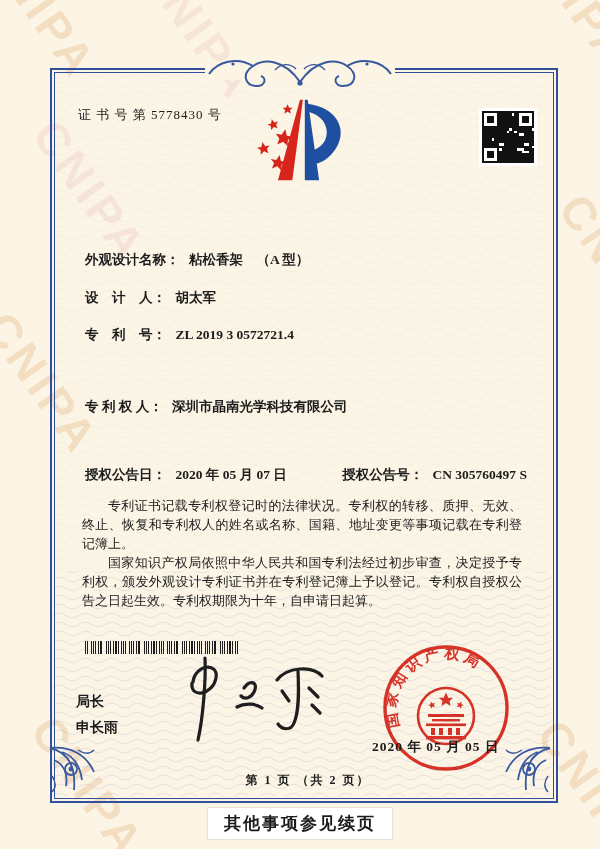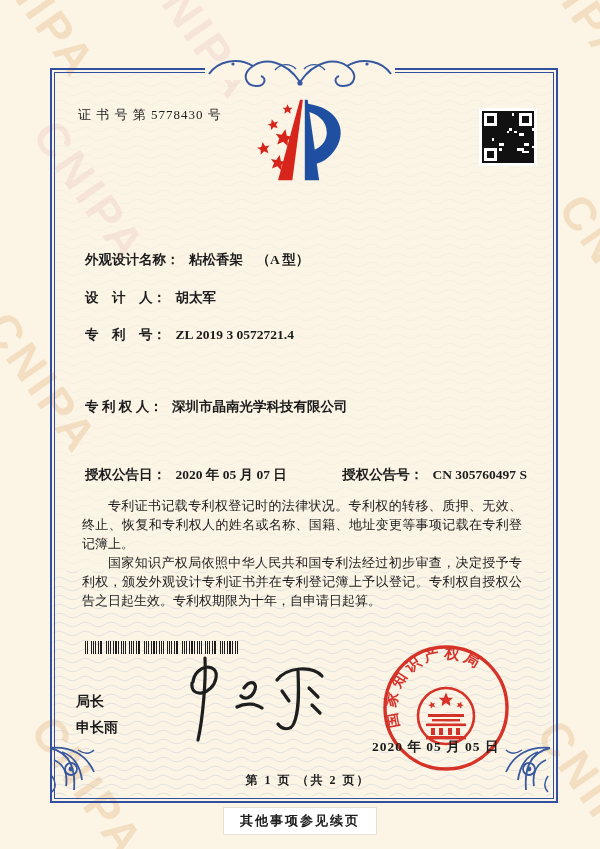--- a/index.html
+++ b/index.html
@@ -42,21 +42,21 @@
       transparent 3.2px 5.6px,#1d1d1d 5.6px 6.6px,transparent 6.6px 7.6px);}
   .signer{position:absolute;left:76px;top:688px;font-family:"Liberation Sans","DejaVu Sans",sans-serif;
           font-size:14px;font-weight:600;line-height:26px;z-index:3;}
   .signature{position:absolute;left:165px;top:650px;width:170px;height:96px;z-index:4;}
   .seal{position:absolute;left:382px;top:644px;width:128px;height:128px;z-index:4;opacity:.93;mix-blend-mode:multiply;}
   .seal-date{position:absolute;left:372px;top:738px;width:160px;font-size:13.5px;font-weight:bold;
              letter-spacing:1px;z-index:5;}
   .pageno{position:absolute;left:0;top:772px;width:100%;text-align:center;font-size:12px;font-weight:bold;
           letter-spacing:2px;z-index:3;margin-left:8px;}
   .note{position:absolute;left:50%;transform:translateX(-50%);top:807px;background:#fff;border:1px solid #e7e2d5;
-        padding:4px 16px;font-size:13px;font-weight:bold;letter-spacing:2px;z-index:5;white-space:nowrap;}
+        padding:4px 16px;font-size:17px;font-weight:bold;letter-spacing:2px;z-index:5;white-space:nowrap;}
 </style>
 </head>
 <body>
 
 <div class="page">
 
   <div class="wm" style="left:-40px;top:-20px;">CNIPA</div>
   <div class="wm" style="left:496px;top:-30px;">CNIPA</div>
   <div class="wm" style="left:536px;top:238px;">CNIPA</div>
   <div class="wm" style="left:-38px;top:356px;">CNIPA</div>

